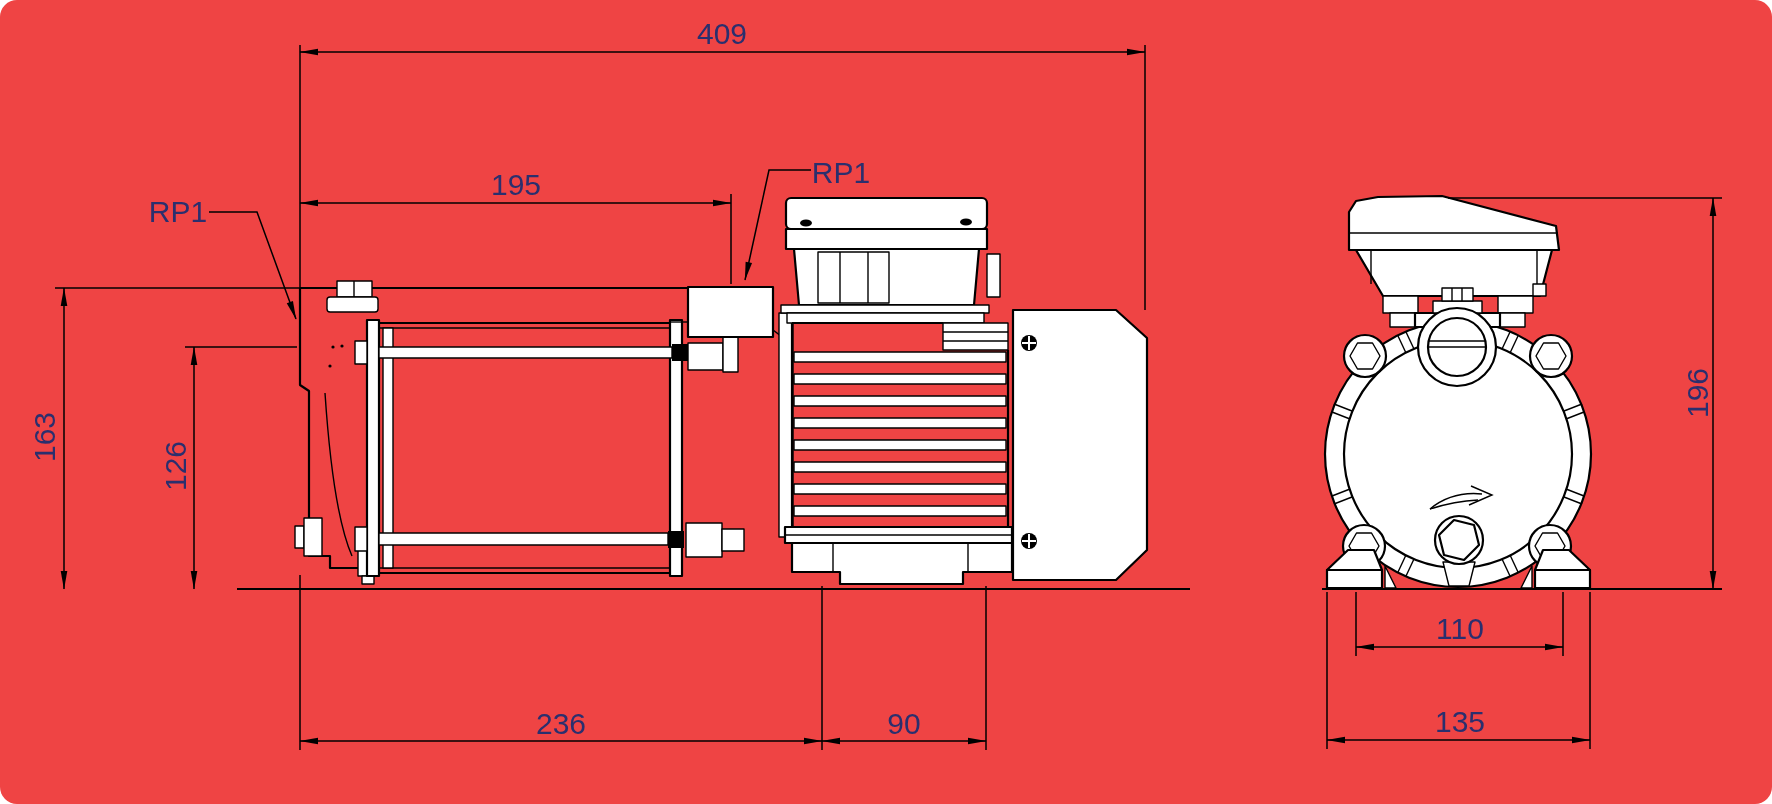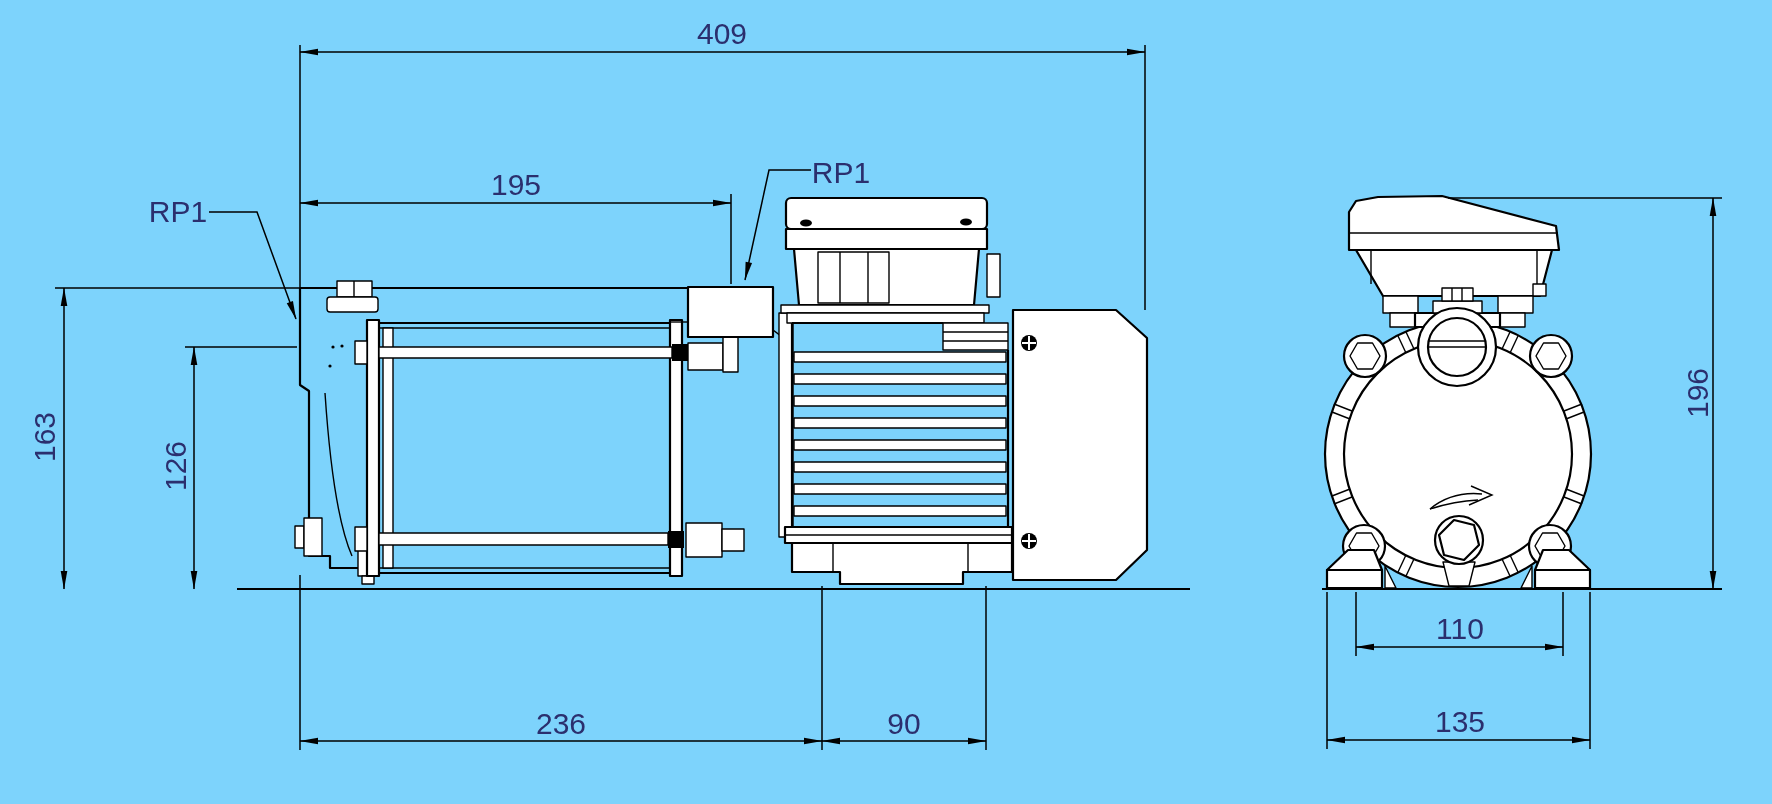--- a/index.html
+++ b/index.html
@@ -1,16 +1,16 @@
 <!DOCTYPE html>
 <html><head>
 <meta charset="utf-8">
 <style>
   html,body{margin:0;padding:0;background:#ffffff;}
-  .page{width:1772px;height:804px;background:#7dd3fc;position:relative;overflow:hidden;}
+  .page{width:1772px;height:804px;background:#ef4444;position:relative;overflow:hidden;border-radius:17px;}
   svg{display:block;}
   .ol{stroke:#000;stroke-width:2.2;fill:none;stroke-linejoin:round;}
   .wf{stroke:#000;stroke-width:2.2;fill:#fff;stroke-linejoin:round;}
   .wft{stroke:#000;stroke-width:1.4;fill:#fff;stroke-linejoin:round;}
   .thin{stroke:#000;stroke-width:1.4;fill:none;}
   .dim{stroke:#000;stroke-width:1.5;fill:none;}
   .blk{fill:#000;stroke:none;}
   text{font-family:"Liberation Sans","DejaVu Sans",sans-serif;font-size:30px;}
 </style>
 </head>

